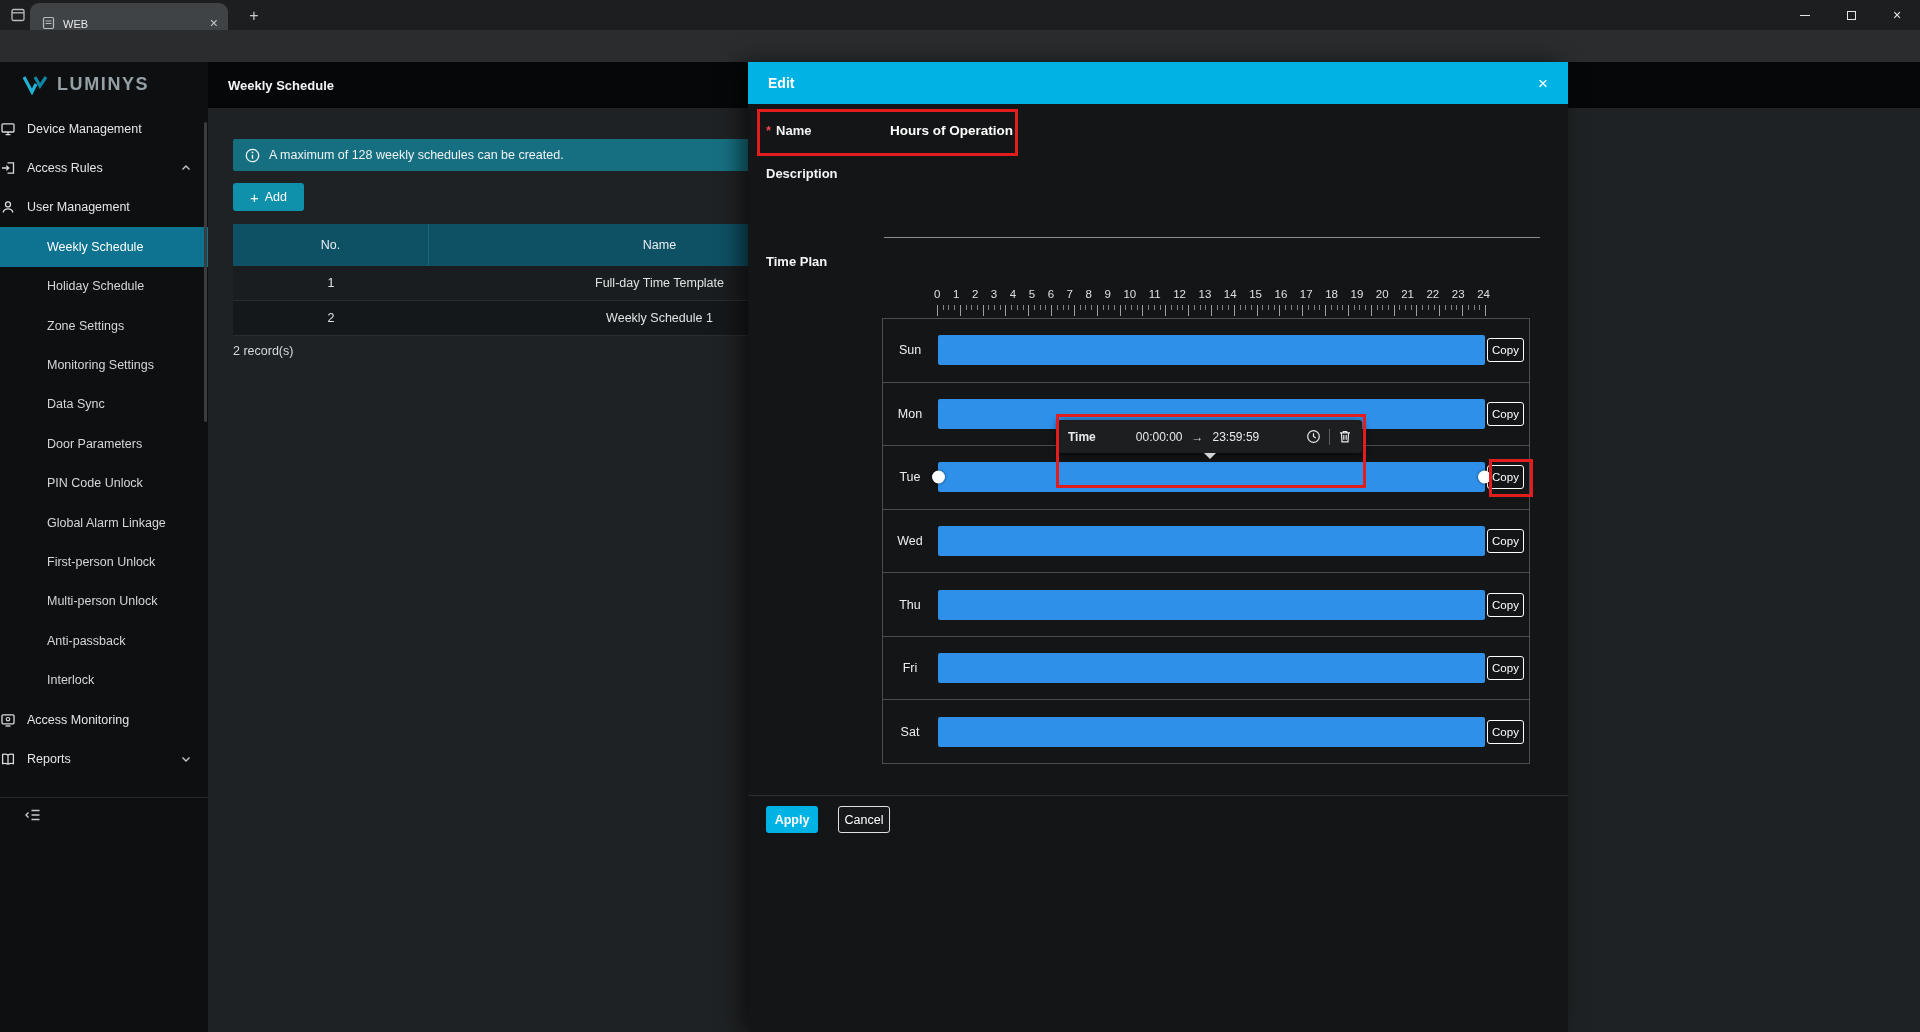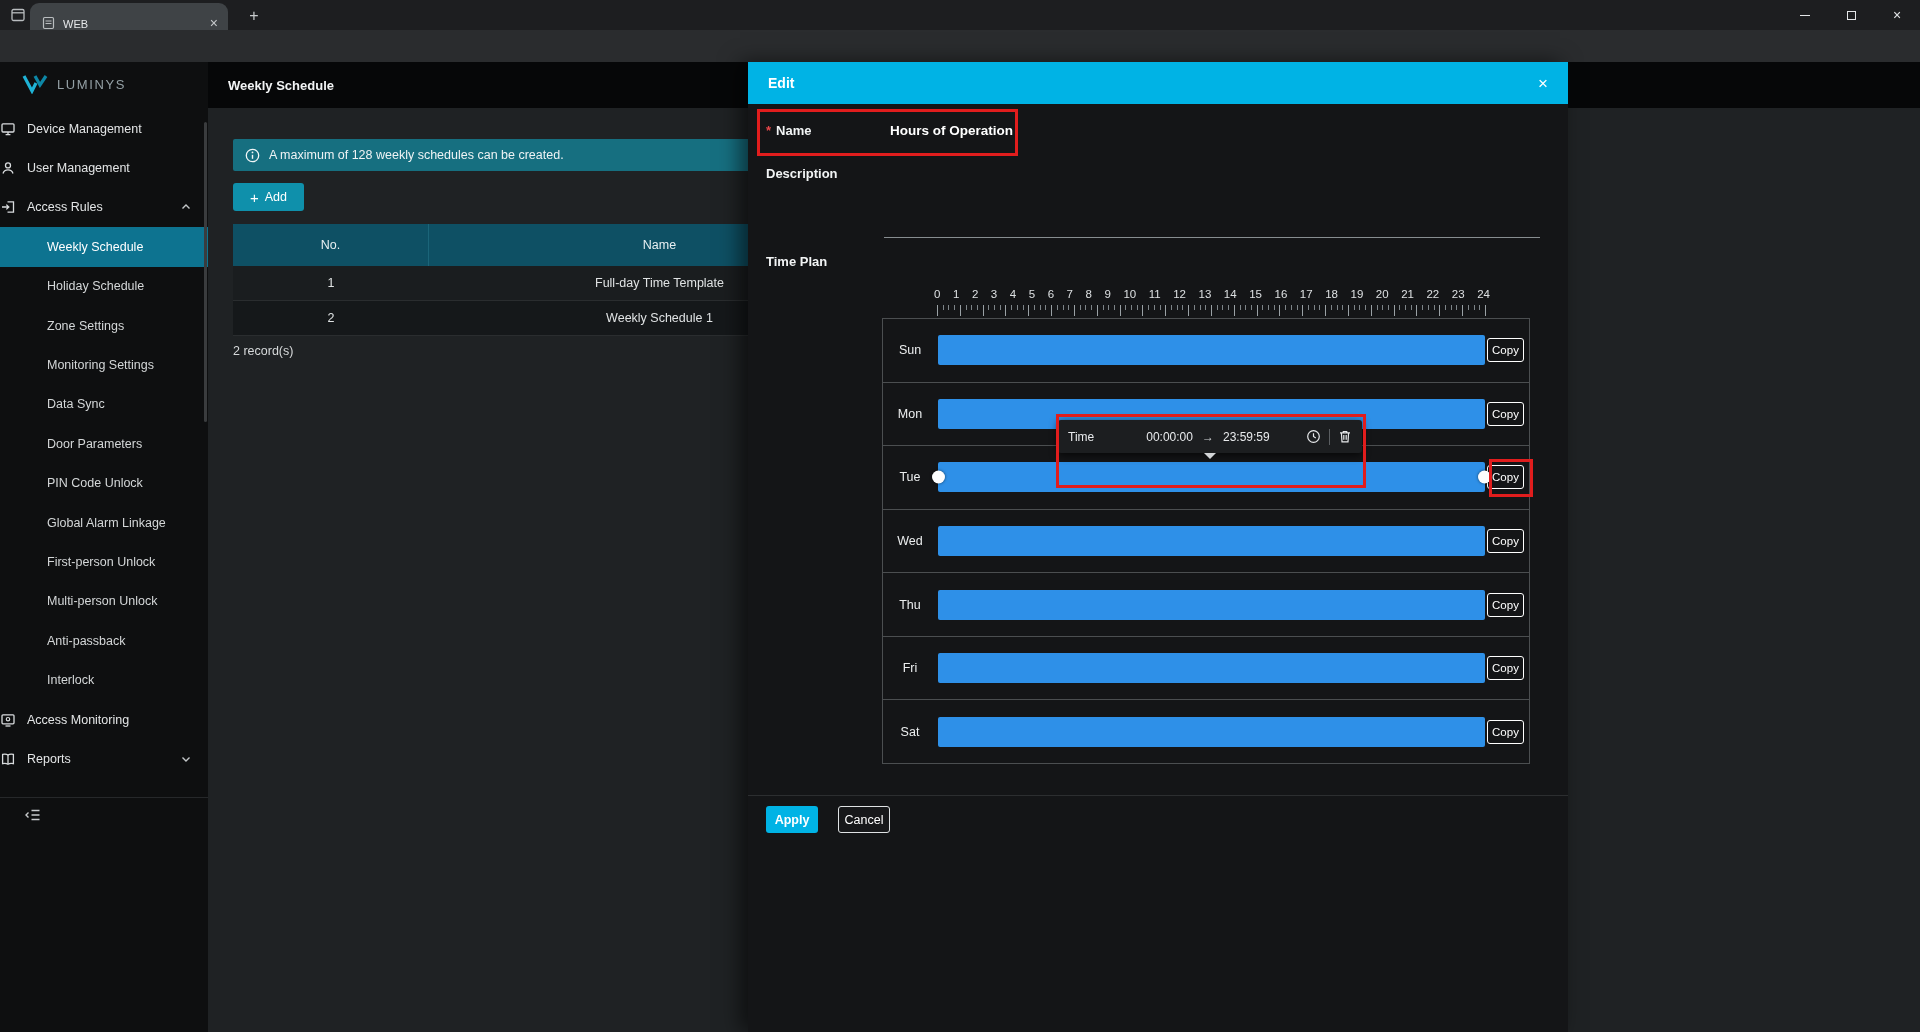--- a/index.html
+++ b/index.html
@@ -27,21 +27,21 @@
 .omni-div{width:1px;height:13px;background:#56595b;margin-right:11px}
 .url-text{font-size:12px;color:#d6d9da;white-space:nowrap}
 .avatar{width:19px;height:19px;border-radius:50%;background:radial-gradient(circle at 35% 30%,#c0aeee,#7a5fb8 60%,#483a7e);position:relative}
 .avatar i{position:absolute;right:-2px;bottom:-2px;width:8px;height:8px;border-radius:50%;background:#1a73e8;border:1.5px solid #2a2c2e}
 .copilot{width:17px;height:17px;border-radius:50%;background:conic-gradient(from 30deg,#6a8dff,#b76bff,#ff6f91,#ffb56b,#7adf9a,#6a8dff)}
 .kebab{font-size:15px;color:#dfe2e4}
 
 
 .sidebar{position:absolute;left:0;top:62px;width:208px;height:970px;background:#0e0f10;z-index:5}
 .logo{position:absolute;left:22px;top:12px;display:flex;align-items:center;gap:9px}
-.logo-text{font-size:13px;font-weight:normal;letter-spacing:1.6px;color:#94a0a5}
+.logo-text{font-size:18px;font-weight:bold;letter-spacing:1.6px;color:#94a0a5}
 .nav{position:absolute;left:0;top:47px;width:208px;display:flex;flex-direction:column}
 .nav-item{display:flex;align-items:center;gap:11px;height:39.4px;font-size:12.5px;color:#e3e5e6;cursor:pointer}
 .chev{margin-left:auto;margin-right:16px}
 .sub-item{display:flex;align-items:center;height:39.4px;padding-left:47px;font-size:12.5px;color:#d4d7d8;cursor:pointer}
 .sub-item.selected{background:#0d7390;color:#fff}
 .side-scroll{position:absolute;left:204px;top:60px;width:3px;height:300px;border-radius:2px;background:#3a3c3e}
 .side-sep{position:absolute;left:0;top:735px;width:208px;height:1px;background:#26282a}
 .collapse-btn{position:absolute;left:24px;top:744px;cursor:pointer}
 
 
@@ -77,22 +77,22 @@
 .day-grid{position:absolute;left:134px;top:256px;width:648px;height:446px;border:1px solid #4b4e50;display:flex;flex-direction:column}
 .day-row{flex:1;display:flex;align-items:center;position:relative}
 .day-row ~ .day-row{border-top:1px solid #4b4e50}
 .day-label{width:54px;text-align:center;font-size:12.5px;color:#eceeef}
 .day-bar{position:relative;width:547px;height:30px;background:#2e90e8;border-radius:2px;margin-left:1px;cursor:pointer}
 .handle{display:none;position:absolute;top:50%;width:13px;height:13px;border-radius:50%;background:#fdfefe;box-shadow:0 0 3px rgba(0,0,0,.6);transform:translateY(-50%);cursor:ew-resize}
 .handle-l{left:-6px}.handle-r{right:-6px}
 .day-row.handles .handle{display:block}
 .copy-btn{margin-left:auto;margin-right:5px;width:37px;height:24px;background:transparent;border:1px solid #fff;border-radius:3px;color:#fff;font-size:11.5px;font-family:inherit;cursor:pointer}
 .tooltip{position:absolute;left:310px;top:358px;width:304px;height:33px;background:#1c1e20;border-radius:3px;box-shadow:0 2px 8px rgba(0,0,0,.75);display:flex;align-items:center;padding:0 10px;z-index:20;font-size:12px;color:#e8eaec}
-.tt-label{font-weight:normal}
-.tt-times{display:flex;align-items:center;gap:9px;margin-left:52px}
+.tt-label{font-weight:bold}
+.tt-times{display:flex;align-items:center;gap:9px;margin-left:40px}
 .tt-icons{display:flex;align-items:center;margin-left:auto}
 .tt-div{width:1px;height:16px;background:#5a5e61;margin:0 8px}
 .tt-caret{position:absolute;left:456px;top:391px;width:0;height:0;border-left:6px solid transparent;border-right:6px solid transparent;border-top:6px solid #d2d5d7;z-index:20}
 .ann{position:absolute;border:3px solid #e11d1d;z-index:40;pointer-events:none}
 .d-footline{position:absolute;left:0;top:733px;width:820px;height:1px;background:#2c2e30}
 .apply-btn{position:absolute;left:18px;top:744px;width:52px;height:27px;background:#00b3e5;border:none;border-radius:3px;color:#fff;font-size:12.5px;font-weight:bold;font-family:inherit;cursor:pointer}
 .cancel-btn{position:absolute;left:90px;top:744px;width:52px;height:27px;background:#17181a;border:1px solid #dfe2e4;border-radius:3px;color:#fff;font-size:12.5px;font-family:inherit;cursor:pointer}
 </style>
 </head>
 <body>
@@ -185,34 +185,34 @@
     <div class="nav">
       <div class="nav-item">
         <svg width="16" height="16" viewBox="0 0 16 16">
             <rect x="2" y="2.8" width="12" height="8.2" rx="1" fill="none" stroke="#d9dcde" stroke-width="1.3"></rect>
             <path d="M5.6 13.6h4.8M8 11v2.6" fill="none" stroke="#d9dcde" stroke-width="1.3"></path>
           </svg>
         <span>Device Management</span>
       </div>
       <div class="nav-item">
         <svg width="16" height="16" viewBox="0 0 16 16">
-            <circle cx="8" cy="5.4" r="2.5" fill="none" stroke="#d9dcde" stroke-width="1.3"></circle>
-            <path d="M3 13.5c.8-2.6 2.6-3.6 5-3.6s4.2 1 5 3.6" fill="none" stroke="#d9dcde" stroke-width="1.3"></path>
-          </svg>
-        <span>User Management</span>
-      </div>
-      <div class="nav-item">
-        <svg width="16" height="16" viewBox="0 0 16 16">
             <path d="M7.5 2.8h6v10.4h-6" fill="none" stroke="#d9dcde" stroke-width="1.3"></path>
             <path d="M2 8h6.5M6.3 5.6L8.8 8l-2.5 2.4" fill="none" stroke="#d9dcde" stroke-width="1.3"></path>
           </svg>
         <span>Access Rules</span>
         <svg class="chev" width="12" height="12" viewBox="0 0 12 12">
             <path d="M2.5 7.5L6 4l3.5 3.5" fill="none" stroke="#c3c7c9" stroke-width="1.4"></path>
           </svg>
+      </div>
+      <div class="nav-item">
+        <svg width="16" height="16" viewBox="0 0 16 16">
+            <circle cx="8" cy="5.4" r="2.5" fill="none" stroke="#d9dcde" stroke-width="1.3"></circle>
+            <path d="M3 13.5c.8-2.6 2.6-3.6 5-3.6s4.2 1 5 3.6" fill="none" stroke="#d9dcde" stroke-width="1.3"></path>
+          </svg>
+        <span>User Management</span>
       </div>
       <div>
 
           <div class="sub-item selected">
             <span>Weekly Schedule</span>
           </div>
 
           <div class="sub-item">
             <span>Holiday Schedule</span>
           </div>

